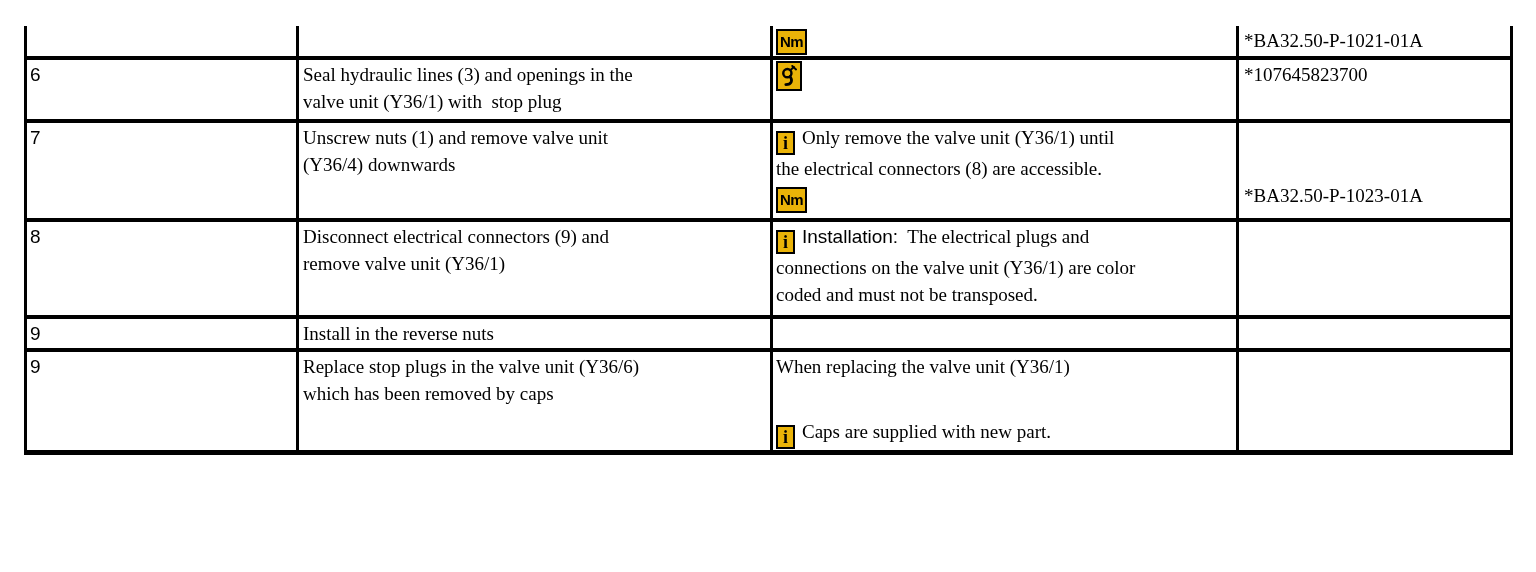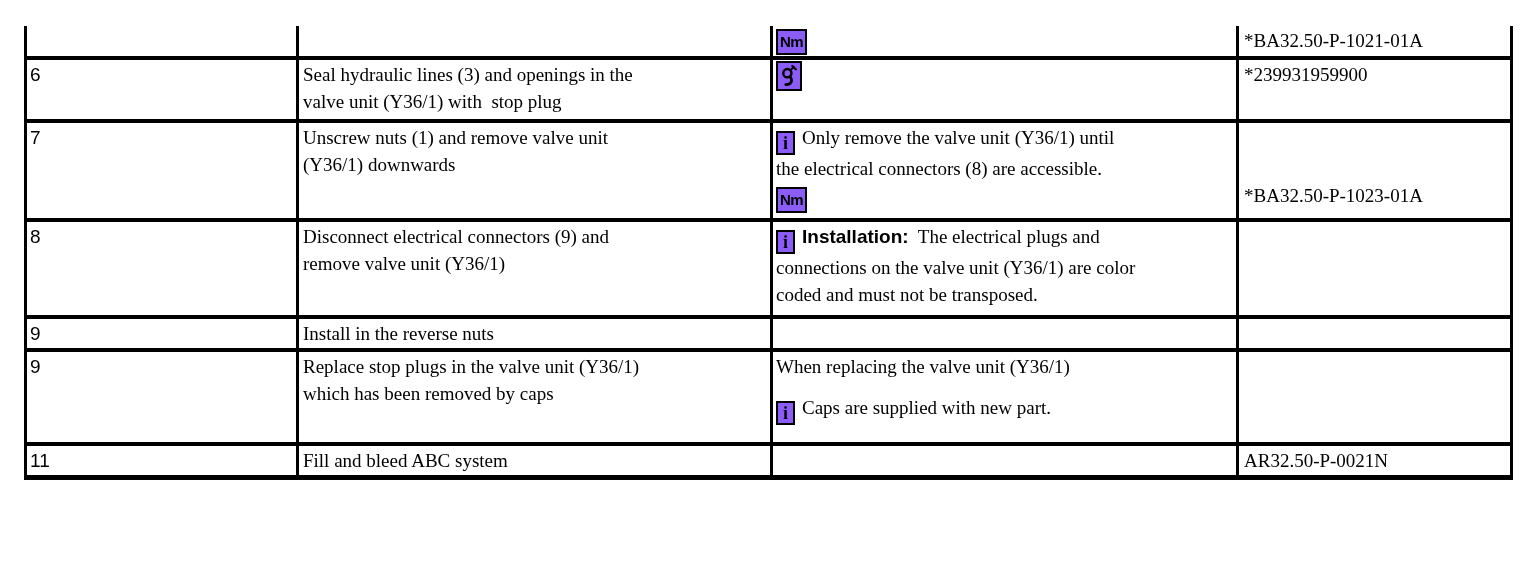--- a/index.html
+++ b/index.html
@@ -7,27 +7,27 @@
   .doc{position:relative;width:1536px;height:572px;background:#fff;}
   table.service{border-collapse:collapse;table-layout:fixed;margin:26px 0 0 24px;width:1486px;}
   td{border:3px solid #000;border-top-width:4px;border-bottom-width:4px;vertical-align:top;padding:1px 5px 1px 4px;overflow:hidden;}
   tr.partial-row td{border-top:none;}
   tr:last-child td{border-bottom-width:5px;}
   td.step-col{padding-left:3px;}
   td.note-col{padding-left:3px;}
   td.ref-col{padding-left:5px;}
   td.ref-bottom{vertical-align:bottom;padding-bottom:9px;margin-left:16px;}
   .pre{white-space:pre-wrap;font-family:Liberation Serif, serif;}
-  .icon-box{display:inline-flex;align-items:center;justify-content:center;border:2px solid #000;box-sizing:border-box;background:#8b5cf6;}
+  .icon-box{display:inline-flex;align-items:center;justify-content:center;border:2px solid #000;box-sizing:border-box;background:#eab308;}
   .nm-icon{height:26px;min-width:30px;padding:0 2px;font-weight:bold;font-size:15px;letter-spacing:-0.5px;line-height:1;}
   .info-icon{width:19px;height:24px;font-family:"Liberation Serif","DejaVu Serif",serif;font-weight:bold;font-size:18px;line-height:1;margin-right:7px;vertical-align:-5px;}
   .tool-icon{width:26px;height:30px;}
   .nm-line{margin-top:3px;}
-  .note-gap{margin-top:14px;}
-  b{font-weight:bold;margin-top:21px;}
+  .note-gap{margin-top:38px;}
+  b{font-weight:normal;margin-top:21px;}
 </style>
 </head>
 <body>
 
 <div class="doc">
   <table class="service">
     <colgroup>
       <col style="width:272px">
         <col style="width:474px">
         <col style="width:466px">
@@ -47,27 +47,27 @@
         <td><span class="pre">Seal hydraulic lines (3) and openings in the
 valve unit (Y36/1) with  stop plug</span></td>
         <td class="note-col"><span class="icon-box tool-icon">
               <svg viewBox="0 0 22 26" width="18" height="22">
                 <circle cx="9" cy="9.5" r="5" fill="none" stroke="#000" stroke-width="3"></circle>
                 <path d="M12 13.5 C16 18 14.5 23.5 7 23.5" fill="none" stroke="#000" stroke-width="3.2" stroke-linecap="round"></path>
                 <path d="M12.5 6 L17 2" stroke="#000" stroke-width="2.4" fill="none" stroke-linecap="round"></path>
                 <path d="M15 0.8 L19.6 5" stroke="#000" stroke-width="2.4" fill="none" stroke-linecap="round"></path>
               </svg>
             </span></td>
-        <td class="ref-col"><span class="pre">*239931959900</span></td>
+        <td class="ref-col"><span class="pre">*107645823700</span></td>
       </tr>
 
       <tr style="height:99px">
         <td class="step-col"><span>7</span></td>
         <td><span class="pre">Unscrew nuts (1) and remove valve unit
-(Y36/1) downwards</span></td>
+(Y36/4) downwards</span></td>
         <td class="note-col">
             <div><span class="icon-box info-icon">i</span><span class="pre">Only remove the valve unit (Y36/1) until
 the electrical connectors (8) are accessible.</span></div>
             <div class="nm-line"><span class="icon-box nm-icon">Nm</span></div>
           </td>
         <td class="ref-col ref-bottom"><span class="pre">*BA32.50-P-1023-01A</span></td>
       </tr>
 
       <tr style="height:97px">
         <td class="step-col"><span>8</span></td>
@@ -81,32 +81,26 @@
 
       <tr style="height:24px">
         <td class="step-col"><span>9</span></td>
         <td><span class="pre">Install in the reverse nuts</span></td>
         <td class="note-col"></td>
         <td class="ref-col"><span class="pre"></span></td>
       </tr>
 
       <tr style="height:94px">
         <td class="step-col"><span>9</span></td>
-        <td><span class="pre">Replace stop plugs in the valve unit (Y36/1)
+        <td><span class="pre">Replace stop plugs in the valve unit (Y36/6)
 which has been removed by caps</span></td>
         <td class="note-col">
             <div><span class="pre">When replacing the valve unit (Y36/1)</span></div>
             <div class="note-gap"><span class="icon-box info-icon">i</span><span class="pre">Caps are supplied with new part.</span></div>
           </td>
         <td class="ref-col"><span class="pre"></span></td>
       </tr>
 
-      <tr style="height:29px">
-        <td class="step-col"><span>11</span></td>
-        <td><span class="pre">Fill and bleed ABC system</span></td>
-        <td class="note-col"></td>
-        <td class="ref-col"><span class="pre">AR32.50-P-0021N</span></td>
-      </tr>
 
 
     </tbody>
   </table>
 </div>
 
 </body></html>

